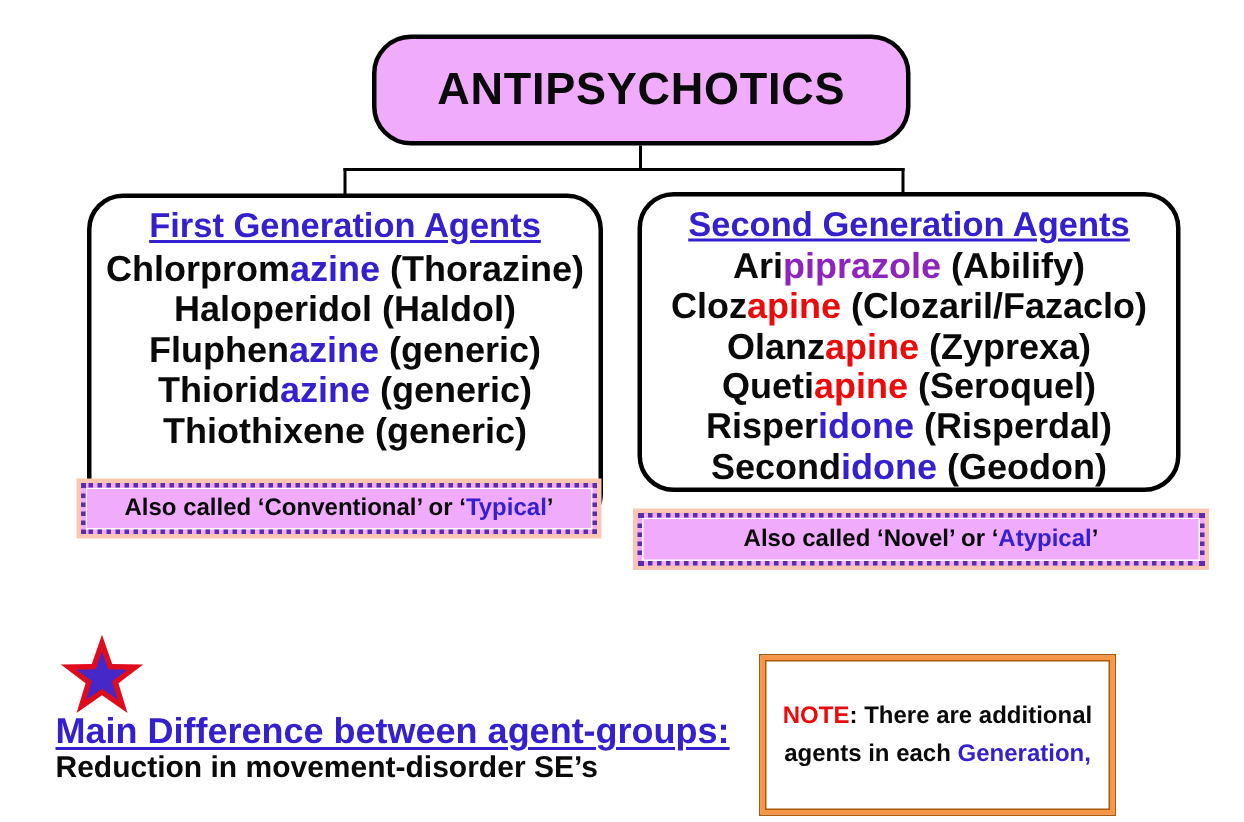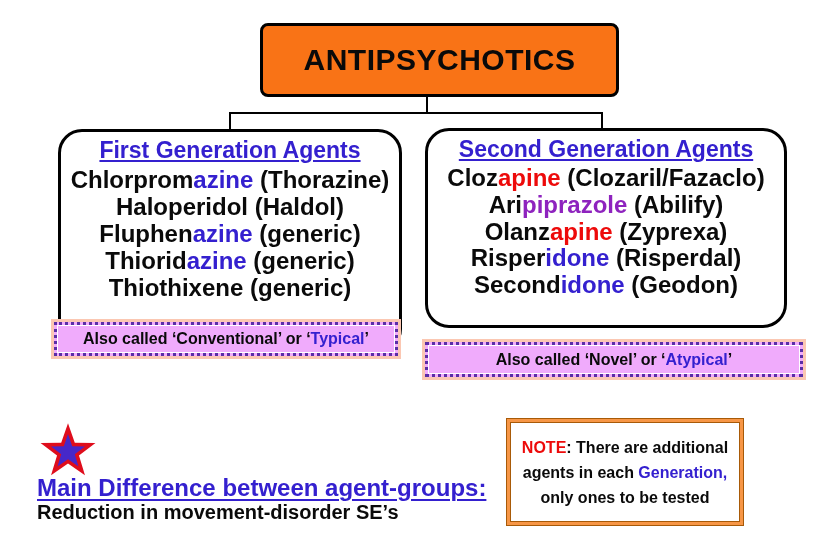--- a/index.html
+++ b/index.html
@@ -12,22 +12,22 @@
     --orange:#F79646;
     --orange-dark:#A85A08;
   }
   *{margin:0;padding:0;box-sizing:border-box;}
   body{background:#fff;}
   .canvas{
     position:relative;width:829px;height:548px;background:#ffffff;overflow:hidden;
     font-family:"Liberation Sans",sans-serif;font-weight:bold;color:var(--ink);
   }
   .title-box{
-    position:absolute;left:260px;top:23px;width:359px;height:74px;
-    border:3px solid #000;border-radius:8px;background:#f97316;
+    position:absolute;left:248px;top:23px;width:359px;height:74px;
+    border:3px solid #000;border-radius:26px;background:#f0abfc;
     display:flex;align-items:center;justify-content:center;
     font-size:30px;letter-spacing:.5px;
   }
   .conn{position:absolute;background:#000;}
   .conn-stub{left:426px;top:97px;width:2px;height:16px;}
   .conn-horiz{left:229px;top:112px;width:374px;height:2px;}
   .conn-lvert{left:229px;top:112px;width:2px;height:18px;}
   .conn-rvert{left:601px;top:112px;width:2px;height:18px;}
   .gen-box{
     position:absolute;border:3px solid #000;border-radius:24px;background:#fff;
@@ -54,21 +54,21 @@
   .dotted-box.also-first{left:54px;top:322px;width:344px;height:34px;}
   .dotted-box.also-second{left:425px;top:342px;width:378px;height:35px;}
   .star{position:absolute;left:38px;top:422px;width:60px;height:60px;}
   .main-heading{
     position:absolute;left:37px;top:474px;font-size:24px;color:var(--blue);
     text-decoration:underline;text-decoration-thickness:2px;text-underline-offset:3px;
     white-space:nowrap;
   }
   .main-sub{position:absolute;left:37px;top:501px;font-size:20px;white-space:nowrap;}
   .note-box{
-    position:absolute;left:507px;top:419px;width:236px;height:106px;background:#fff;
+    position:absolute;left:507px;top:437px;width:236px;height:106px;background:#fff;
     border:3px solid var(--orange);
     box-shadow:0 0 0 1px var(--orange-dark), inset 0 0 0 1px var(--orange-dark);
     display:flex;flex-direction:column;align-items:center;justify-content:center;
     font-size:16px;line-height:25px;text-align:center;
   }
 </style>
 </head>
 <body>
 
 <div class="canvas">
@@ -86,23 +86,24 @@
     <div class="gen-title">First Generation Agents</div>
     <div class="drug-line"><span>Chlorprom</span><span class="hl" data-color="blue">azine</span><span> (Thorazine)</span></div>
     <div class="drug-line"><span>Haloperidol (Haldol)</span><span class="hl" data-color=""></span><span></span></div>
     <div class="drug-line"><span>Fluphen</span><span class="hl" data-color="blue">azine</span><span> (generic)</span></div>
     <div class="drug-line"><span>Thiorid</span><span class="hl" data-color="blue">azine</span><span> (generic)</span></div>
     <div class="drug-line"><span>Thiothixene (generic)</span><span class="hl" data-color=""></span><span></span></div>
   </div>
 
   <div class="gen-box second">
     <div class="gen-title">Second Generation Agents</div>
+    <div class="drug-line"><span>Ari</span><span class="hl" data-color="purple">piprazole</span><span> (Abilify)</span></div>
     <div class="drug-line"><span>Cloz</span><span class="hl" data-color="red">apine</span><span> (Clozaril/Fazaclo)</span></div>
-    <div class="drug-line"><span>Ari</span><span class="hl" data-color="purple">piprazole</span><span> (Abilify)</span></div>
     <div class="drug-line"><span>Olanz</span><span class="hl" data-color="red">apine</span><span> (Zyprexa)</span></div>
+    <div class="drug-line"><span>Queti</span><span class="hl" data-color="red">apine</span><span> (Seroquel)</span></div>
     <div class="drug-line"><span>Risper</span><span class="hl" data-color="blue">idone</span><span> (Risperdal)</span></div>
     <div class="drug-line"><span>Second</span><span class="hl" data-color="blue">idone</span><span> (Geodon)</span></div>
   </div>
 
   <div class="dotted-box also-first">
     <span><span>Also called ‘Conventional’ or ‘</span><span class="hl" data-color="blue">Typical</span><span>’</span></span>
   </div>
 
   <div class="dotted-box also-second">
     <span><span>Also called ‘Novel’ or ‘</span><span class="hl" data-color="blue">Atypical</span><span>’</span></span>
@@ -112,16 +113,15 @@
     <polygon fill="#DF0D1C" points="50,2 61.8,35.8 97.6,36.5 69,58.2 79.4,92.5 50,72 20.6,92.5 31,58.2 2.4,36.5 38.2,35.8"></polygon>
     <polygon fill="#4628C9" points="50,21 57.3,42 79.5,42.4 61.8,55.8 68.2,77.1 50,64.4 31.8,77.1 38.2,55.8 20.5,42.4 42.7,42"></polygon>
   </svg>
 
   <div class="main-heading">Main Difference between agent-groups:</div>
   <div class="main-sub">Reduction in movement-disorder SE’s</div>
 
   <div class="note-box">
     <div><span></span><span class="hl" data-color="red">NOTE</span><span>: There are additional</span></div>
     <div><span>agents in each </span><span class="hl" data-color="blue">Generation,</span><span></span></div>
-    <div>only ones to be tested</div>
   </div>
 
 </div>
 
 </body></html>

